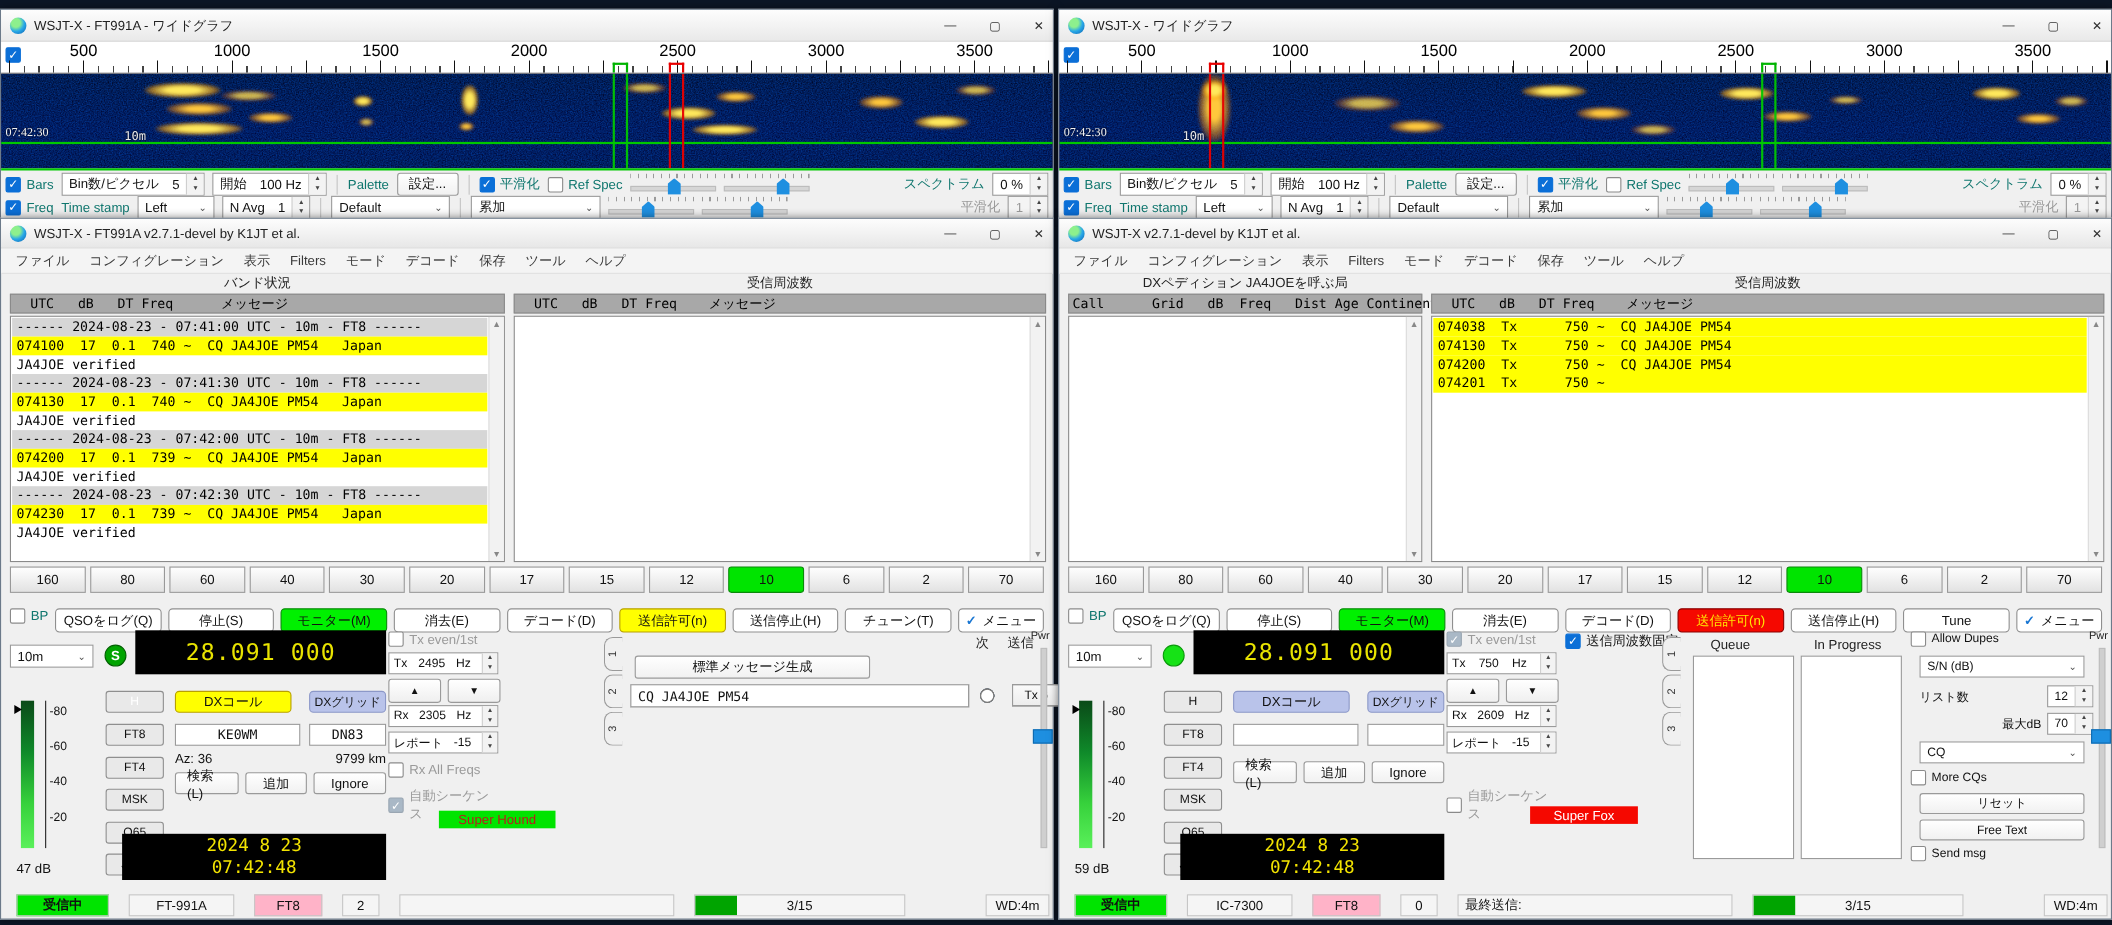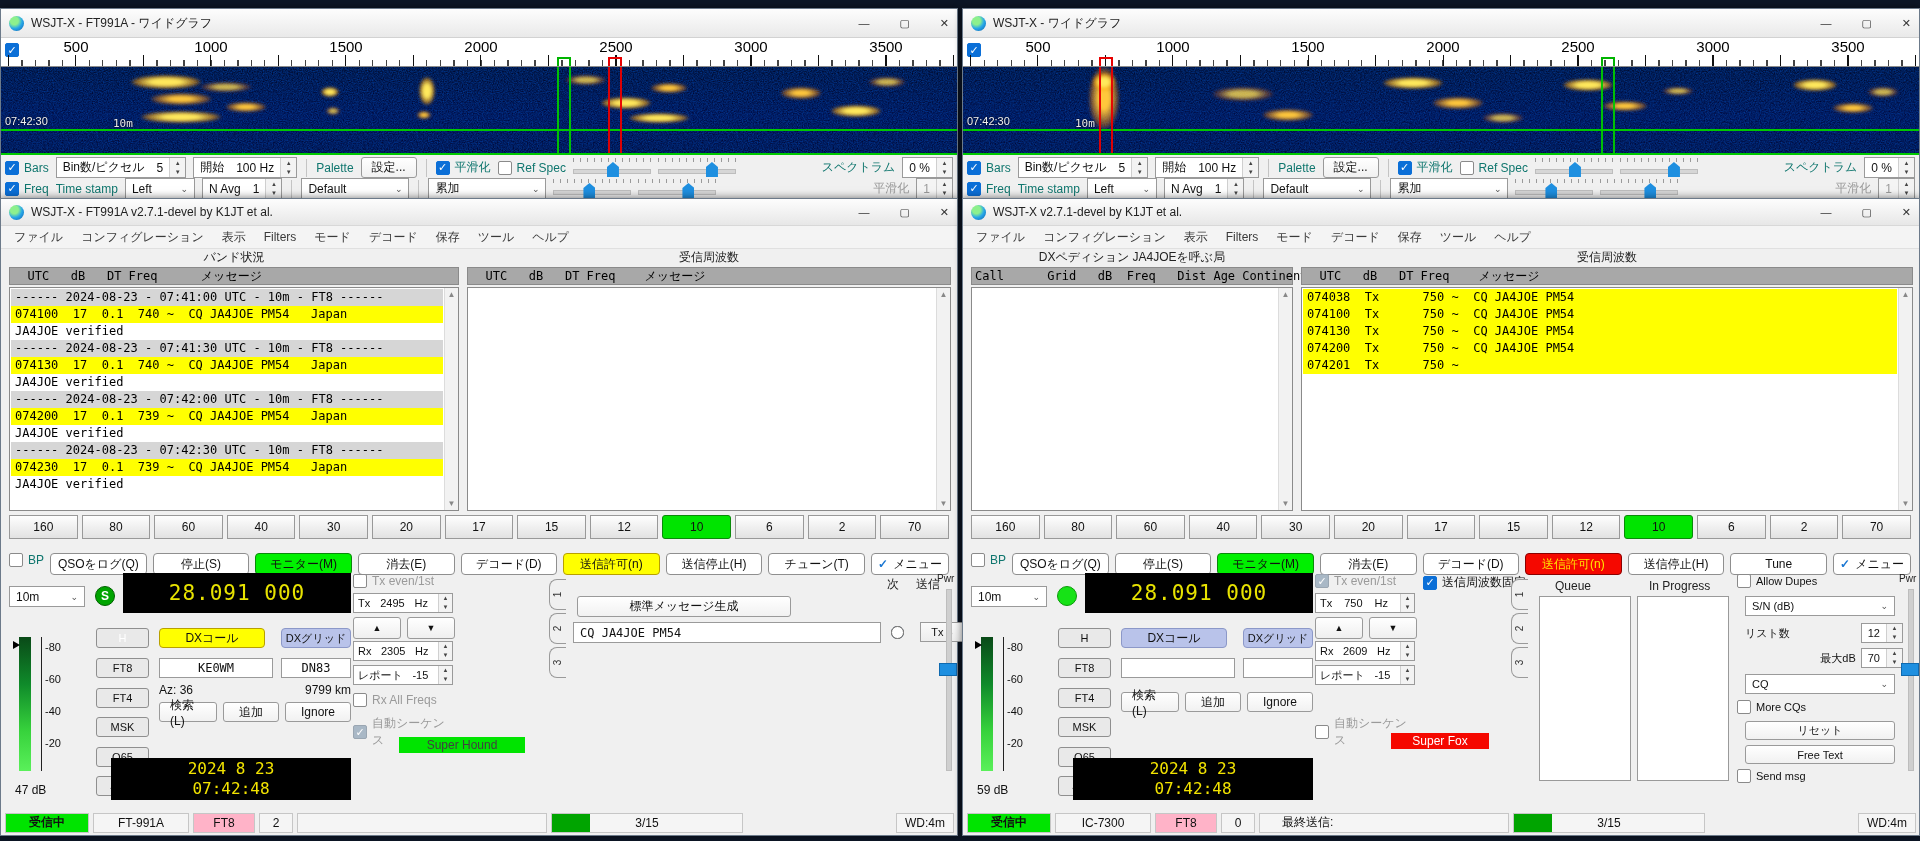--- a/index.html
+++ b/index.html
@@ -26,21 +26,21 @@
   .ticksmaj{position:absolute;bottom:0;left:7px;right:0;height:11px;background:repeating-linear-gradient(90deg,#111 0 1px,transparent 1px 67.5px)}
   .gp{position:absolute;bottom:0;height:9px;width:14px;border:2px solid;border-bottom:none;box-sizing:border-box}
   .water{position:relative;height:86px;background:linear-gradient(#000016,#00002e 60%,#000024);overflow:hidden;border-bottom:2px solid #00c800}
   .noise{position:absolute;inset:0;width:100%;height:100%;opacity:.85}
   .bl{position:absolute;border-radius:45%;filter:blur(1.5px)}
   .b1{background:radial-gradient(ellipse,#ffe95c 0 30%,rgba(255,160,0,.55) 60%,transparent 75%)}
   .b2{background:radial-gradient(ellipse,#ffc83c 0 25%,rgba(220,120,10,.5) 60%,transparent 78%)}
   .b3{background:radial-gradient(ellipse,rgba(255,220,80,.8) 0 30%,rgba(190,90,20,.4) 60%,transparent 80%)}
   .hline{position:absolute;top:62px;left:0;right:0;height:2px;background:#00c800}
   .vln{position:absolute;top:0;bottom:0;width:2px;opacity:.95}
-  .wclock{position:absolute;left:4px;top:48px;color:#f2f2f2;font-family:Liberation Sans, sans-serif;font-size:11px;text-shadow:0 0 2px #000}
+  .wclock{position:absolute;left:4px;top:48px;color:#f2f2f2;font-family:Liberation Serif, serif;font-size:11px;text-shadow:0 0 2px #000}
   .wband{position:absolute;left:112px;top:50px;color:#e8e8e8;font-family:"DejaVu Sans Mono",monospace;font-size:11px;text-shadow:0 0 2px #000}
   .wgc{height:46px;background:#f0f0f0;padding:2px 4px;box-sizing:border-box;display:flex;flex-direction:column;justify-content:space-between}
   .wrow{display:flex;align-items:center;gap:7px;height:21px}
   .vsep{width:1px;height:18px;background:#c4c4c4;margin:0 2px}
   .lab{color:#0f766e;white-space:nowrap}
   .lab.dim{color:#9a9a9a}
   .cb{width:14px;height:14px;border:1px solid #8a8a8a;background:#fff;border-radius:2px;display:inline-flex;align-items:center;justify-content:center;font-size:11px;color:#fff;flex:0 0 auto;box-sizing:border-box}
   .cb.on{background:#0b6fd7;border-color:#0b6fd7}
   .cb.dimon{background:#a9b8c6;border-color:#9aa6b2}
   .cbrow{display:inline-flex;align-items:center;gap:5px}
@@ -110,21 +110,21 @@
   .gridfld{left:280px;top:87px;width:70px;height:20px}
   .azline{left:158px;top:112px;width:192px;display:flex;justify-content:space-between;font-size:12px}
   .lookupbtn{left:158px;top:131px;width:58px;height:20px}
   .addbtn{left:222px;top:131px;width:56px;height:20px}
   .ignbtn{left:284px;top:131px;width:66px;height:20px}
   .txcol{left:352px;top:0;width:100px;height:240px}
   .txcol .tspin{position:absolute;left:0;width:100px;height:20px;display:flex;align-items:center;border:1px solid #9a9a9a;background:#fff;font-size:11px;box-sizing:border-box;justify-content:space-between;padding-left:4px}
   .txcol .tspin .ar{width:13px;border-left:1px solid #d0d0d0;background:#f3f3f3;height:100%;display:flex;flex-direction:column;align-items:center;justify-content:center;font-size:6px;color:#444;line-height:1.5}
   .updn{position:absolute;width:46px;height:20px;border:1px solid #9a9a9a;border-radius:3px;background:linear-gradient(#fff,#efefef);display:flex;align-items:center;justify-content:center;font-size:9px}
   .speclab{position:absolute;height:16px;display:flex;align-items:center;justify-content:center;font-size:12px}
-  .hound{left:398px;top:166px;width:126px;background:#00e400;color:#404040}
+  .hound{left:398px;top:166px;width:106px;background:#00e400;color:#b91c1c}
   .foxlab{left:428px;top:162px;width:98px;background:#f50800;color:#fff}
   .dtbox{left:110px;top:187px;width:240px;height:42px;background:#000;color:#f2e300;font-family:"DejaVu Sans Mono",monospace;font-size:16px;display:flex;flex-direction:column;align-items:center;justify-content:center;line-height:20px}
   .vtabs{left:548px;top:8px;width:18px}
   .vtab{width:17px;height:31px;border:1px solid #9a9a9a;border-right:none;border-radius:8px 0 0 8px;background:#f0f0f0;display:flex;align-items:center;justify-content:center;margin-bottom:3px;box-sizing:border-box}
   .vtab span{transform:rotate(-90deg);font-size:10px;color:#333}
   .genbtn{left:576px;top:25px;width:214px;height:21px}
   .colhdr{position:absolute;top:5px;font-size:12px;color:#222}
   .mrows{left:560px;top:51px;right:2px}
   .mrow{position:relative;height:26px}
   .mrow .fld2{position:absolute;left:12px;top:0;width:308px;height:21px;background:#fff;border:1px solid #9a9a9a;display:flex;align-items:center;padding-left:6px;font-family:"DejaVu Sans Mono",monospace;font-size:12px;box-sizing:border-box}
@@ -136,28 +136,28 @@
   .pwrlab{position:absolute;top:2px;left:0;font-size:10px;color:#222}
   .pwrtr{position:absolute;left:9px;top:18px;width:4px;height:180px;background:#cfcfcf;border:1px solid #bdbdbd}
   .pwrhd{position:absolute;left:2px;top:92px;width:16px;height:11px;background:#1e8fe0;border:1px solid #0f6ab0}
   
   .qlabel{position:absolute;top:8px;font-size:12px;color:#222}
   .qlist{position:absolute;top:25px;width:92px;height:185px;background:#fff;border:1px solid #9a9a9a;box-sizing:border-box}
   .foxcol{left:774px;top:0;width:158px;height:240px}
   .foxcol .frow{position:absolute;left:0;width:158px;display:flex;align-items:center;gap:5px;font-size:11px}
   .foxcol .ddx,.foxcol .spin{height:20px;font-size:11px}
   .foxcol .btn{height:19px;width:150px;font-size:11px}
-  .status{position:absolute;top:612px;left:4px;right:3px;height:23px;display:flex;gap:4px;align-items:center}
+  .status{position:absolute;top:612px;left:14px;right:3px;height:23px;display:flex;gap:18px;align-items:center}
   .seg{height:20px;border:1px solid #c6c6c6;background:#f5f5f5;display:flex;align-items:center;justify-content:center;position:relative;overflow:hidden;box-sizing:border-box;font-size:12px}
   .seg .fill{display:none}
   .seg.progress .fill{display:block;position:absolute;left:0;top:0;bottom:0;width:20%;background:#00a400}
   .seg .txt{position:relative;z-index:1;white-space:nowrap}
   .seg.rx{background:#00e400;font-weight:bold}
   .seg.pink{background:#ffb3c8}
-  .seg.lastx{justify-content:flex-start;padding-left:22px}
+  .seg.lastx{justify-content:flex-start;padding-left:6px}
   .status .seg:nth-child(1){width:84px}
   .status .seg:nth-child(2){width:96px}
   .status .seg:nth-child(3){width:62px}
   .status .seg:nth-child(4){width:34px}
   .status .seg:nth-child(5){width:250px}
   .status .seg:nth-child(6){width:192px}
   .status .seg:nth-child(7){margin-left:auto;width:58px}
 </style>
 </head>
 <body>
@@ -741,21 +741,20 @@
           <span>▲</span>
           <span>▼</span>
         </div>
     </div>
 
     <div class="ptitle" style="left:338px;width:612px">受信周波数</div>
     <div class="phead" style="left:338px;width:612px">  UTC   dB   DT Freq    メッセージ</div>
     <div class="pbody" style="left:338px;width:612px">
       <div class="rows">
           <div class="trow msg"><span>074038  Tx      750 ~  CQ JA4JOE PM54</span><span class="tag"></span></div>
-          <div class="trow msg"><span>074100  Tx      750 ~  CQ JA4JOE PM54</span><span class="tag"></span></div>
           <div class="trow msg"><span>074130  Tx      750 ~  CQ JA4JOE PM54</span><span class="tag"></span></div>
           <div class="trow msg"><span>074200  Tx      750 ~  CQ JA4JOE PM54</span><span class="tag"></span></div>
           <div class="trow msg"><span>074201  Tx      750 ~</span><span class="tag"></span></div>
         </div>
       <div class="sb">
           <span>▲</span>
           <span>▼</span>
         </div>
     </div>
 

